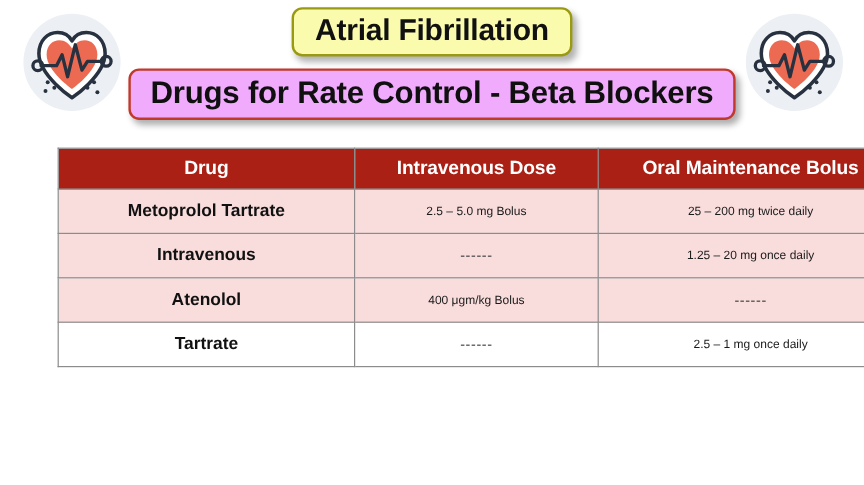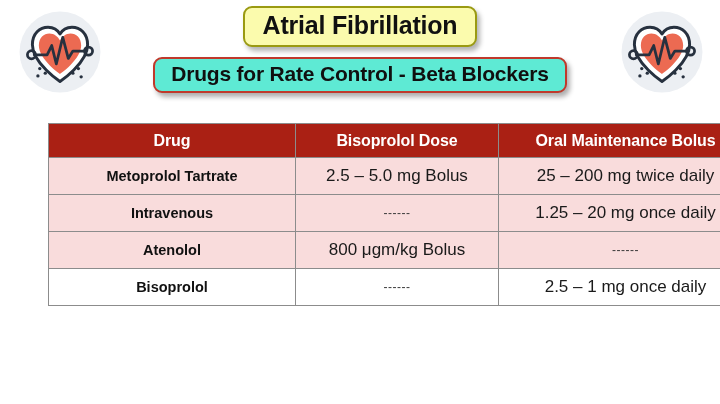--- a/index.html
+++ b/index.html
@@ -55,25 +55,25 @@
 
   .subtitle-wrap {
     position: absolute;
     left: 0;
     top: 57px;
     width: 720px;
     text-align: center;
   }
   .subtitle-badge {
     display: inline-block;
-    background: #5eead4;
+    background: #f0abfc;
     border: 2px solid #c0392b;
     border-radius: 9px;
     padding: 3px 16px 5px 16px;
-    font-size: 21px;
+    font-size: 26px;
     font-weight: bold;
     color: #101010;
     letter-spacing: -0.2px;
     box-shadow: 3px 4px 5px rgba(0,0,0,0.32);
   }
 
   
   .table-area {
     position: absolute;
     left: 8px;
@@ -111,21 +111,21 @@
   table.drug-table tbody tr { height: 37px; margin-top: 44px; }
   table.drug-table tbody tr.alt td { background: #f9dcdc; }
   table.drug-table tbody tr.plain td { background: #ffffff; }
 
   td.drug-name {
     font-size: 14.5px;
     font-weight: bold;
     color: #111111;
   }
   td.dose {
-    font-size: 17px;
+    font-size: 10px;
     font-weight: normal;
     color: #1a1a1a;
   }
   td.dose.dash {
     letter-spacing: 0.5px;
     font-size: 12px;
     color: #3a3a3a;
   }
 </style>
 </head>
@@ -180,40 +180,40 @@
 <div class="table-area">
   <table class="drug-table">
     <colgroup>
       <col class="c-drug">
         <col class="c-iv">
         <col class="c-oral">
     </colgroup>
     <thead>
       <tr>
         <th>Drug</th>
-        <th>Bisoprolol Dose</th>
+        <th>Intravenous Dose</th>
         <th>Oral Maintenance Bolus</th>
       </tr>
     </thead>
     <tbody>
       <tr class="alt">
         <td class="drug-name">Metoprolol Tartrate</td>
         <td class="dose">2.5 – 5.0 mg Bolus</td>
         <td class="dose">25 – 200 mg twice daily</td>
       </tr>
       <tr class="alt">
         <td class="drug-name">Intravenous</td>
         <td class="dose dash">------</td>
         <td class="dose">1.25 – 20 mg once daily</td>
       </tr>
       <tr class="alt">
         <td class="drug-name">Atenolol</td>
-        <td class="dose">800 μgm/kg Bolus</td>
+        <td class="dose">400 μgm/kg Bolus</td>
         <td class="dose dash">------</td>
       </tr>
       <tr class="plain">
-        <td class="drug-name">Bisoprolol</td>
+        <td class="drug-name">Tartrate</td>
         <td class="dose dash">------</td>
         <td class="dose">2.5 – 1 mg once daily</td>
       </tr>
     </tbody>
   </table>
 </div>
 
 </body></html>

